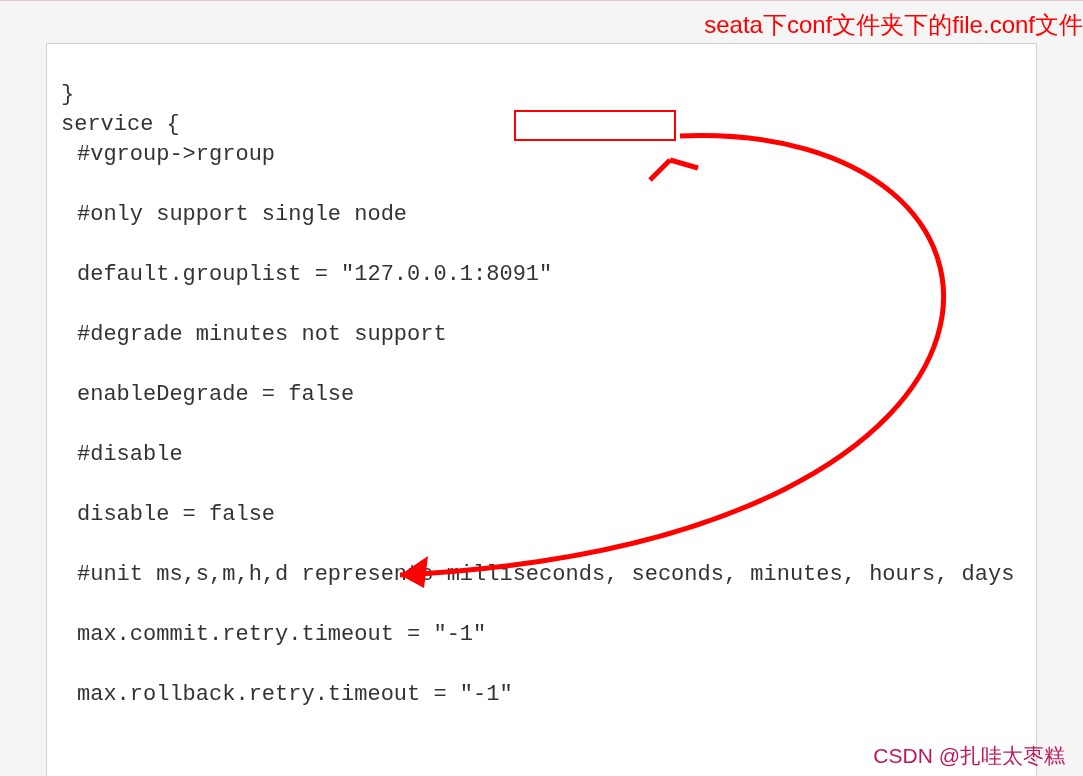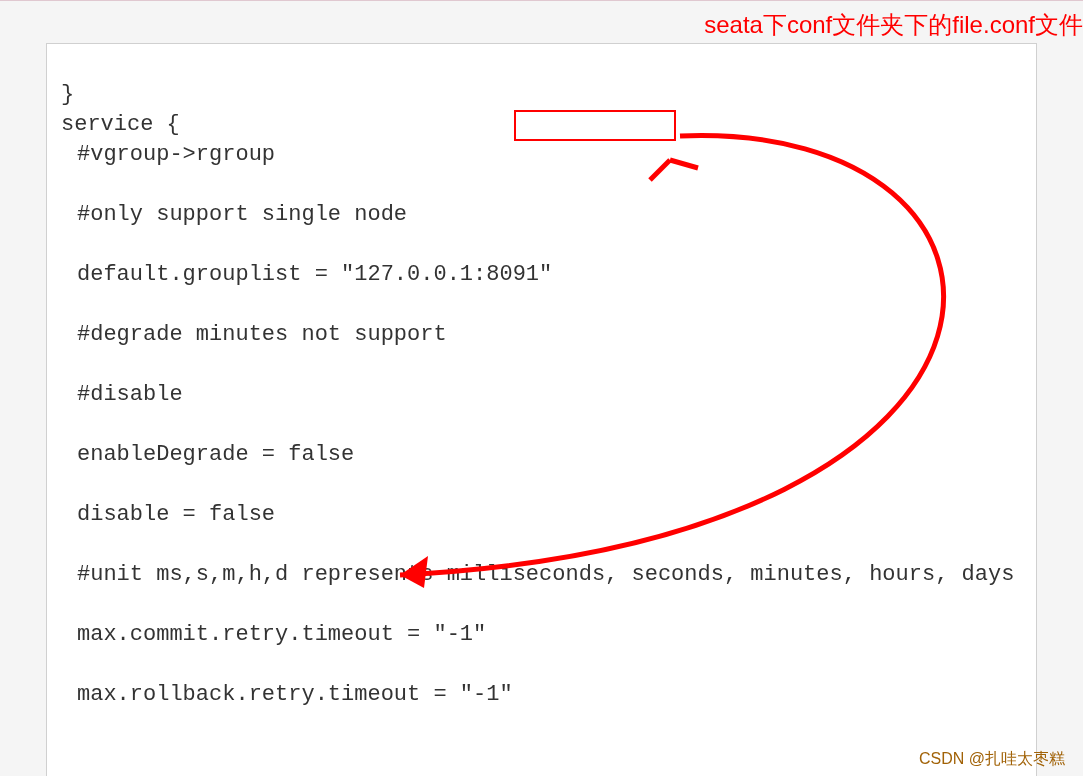--- a/index.html
+++ b/index.html
@@ -53,22 +53,22 @@
     top: 0;
     width: 1083px;
     height: 776px;
     pointer-events: none;
   }
 
   .footer {
     position: absolute;
     right: 18px;
     bottom: 6px;
-    font-size: 16px;
-    color: #a16207;
+    font-size: 21px;
+    color: #be185d;
   }
   .top-rule {
     border-top: 1px solid #e0c8d0;
     margin: 0;
     height: 4px;
   }
 </style>
 </head>
 <body>
 
@@ -76,22 +76,22 @@
 
 <div class="caption caption1">seata下conf文件夹下的file.conf文件</div>
 
 <div class="codebox-light">
 <span>}</span>
 <span>service {</span>
 <span class="indent">#vgroup-&gt;rgroup</span>
 <span class="indent">#only support single node</span>
 <span class="indent">default.grouplist = "127.0.0.1:8091"</span>
 <span class="indent">#degrade minutes not support</span>
+<span class="indent">enableDegrade = false</span>
 <span class="indent">#disable</span>
-<span class="indent">enableDegrade = false</span>
 <span class="indent">disable = false</span>
 <span class="indent">#unit ms,s,m,h,d represents milliseconds, seconds, minutes, hours, days</span>
 <span class="indent">max.commit.retry.timeout = "-1"</span>
 <span class="indent">max.rollback.retry.timeout = "-1"</span>
 
   <div class="redbox1"></div>
 </div>
 
 <svg class="svg-annot">
   <path d="M 680 136 C 1060 120, 1080 540, 400 575" stroke="#ff0000" stroke-width="5" fill="none"></path>

